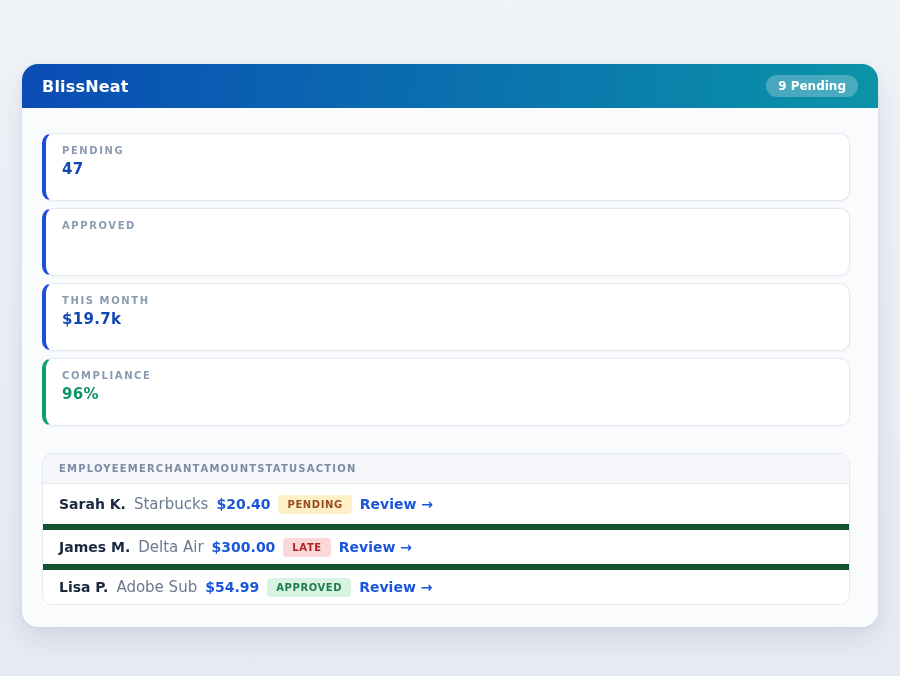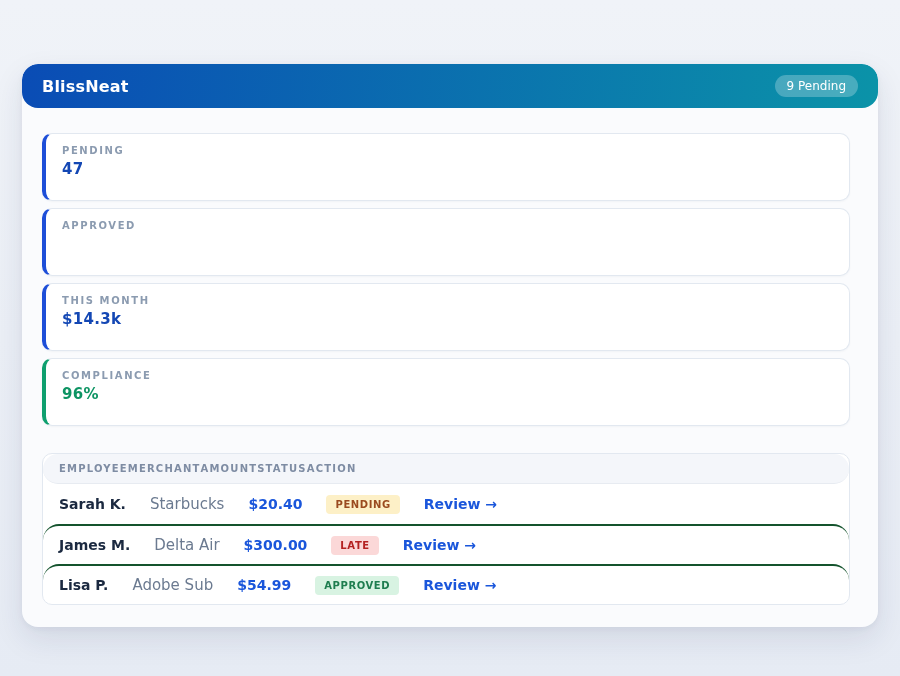--- a/index.html
+++ b/index.html
@@ -1,15 +1,15 @@
 <!DOCTYPE html>
 <html><head>
 <meta charset="utf-8">
 <style>
-  * { margin: 0; padding: 0; box-sizing: border-box; border-radius: 16px; }
+  * { margin: 0; padding: 0; box-sizing: border-box; }
   html, body { width: 900px; height: 676px; }
   body {
     font-family: "DejaVu Sans", "Liberation Sans", sans-serif;
     background: linear-gradient(180deg, #f0f3f8 0%, #e6ebf4 100%);
     overflow: hidden;
   }
   .page { width: 900px; height: 676px; position: relative; }
 
   .app-card {
     position: absolute;
@@ -31,21 +31,21 @@
   .app-title {
     color: #ffffff;
     font-size: 16px;
     font-weight: bold;
     letter-spacing: 0.2px;
   }
   .header-badge {
     background: rgba(255,255,255,0.25);
     color: #ffffff;
     font-size: 12px;
-    font-weight: normal;
+    font-weight: bold;
     padding: 4px 12px;
     border-radius: 999px;
     white-space: nowrap;
   }
 
   .content { padding: 25px 28px 22px 20px; }
 
   .stat-card {
     background: #ffffff;
     border: 1px solid #e2e8f0;
@@ -88,26 +88,26 @@
   .table-head span {
     font-size: 10px;
     font-weight: bold;
     color: #7e8ca3;
     letter-spacing: 1.2px;
     text-transform: uppercase;
   }
   .table-row {
     display: flex;
     align-items: center;
-    gap: 24px;
+    gap: 8px;
     padding: 0 16px;
     height: 40px;
     background: #ffffff;
   }
-  .table-row + .table-row { border-top: 2px solid #14532d; }
+  .table-row + .table-row { border-top: 6px solid #14532d; }
   .cell-employee { font-size: 14px; font-weight: bold; color: #1b2940; }
   .cell-merchant { font-size: 15px; color: #6b7a90; }
   .cell-amount   { font-size: 14px; font-weight: bold; color: #1a56db; }
   .status-badge {
     font-size: 10px;
     font-weight: bold;
     letter-spacing: 0.6px;
     text-transform: uppercase;
     padding: 4px 9px;
     border-radius: 4px;
@@ -139,21 +139,21 @@
         <div class="stat-label">PENDING</div>
         <div class="stat-value" style="color: rgb(19, 71, 180);">47</div>
       </div>
 
       <div class="stat-card" style="border-left-color: rgb(29, 78, 216);">
         <div class="stat-label">APPROVED</div>
       </div>
 
       <div class="stat-card" style="border-left-color: rgb(29, 78, 216);">
         <div class="stat-label">THIS MONTH</div>
-        <div class="stat-value" style="color: rgb(19, 71, 180);">$14.3k</div>
+        <div class="stat-value" style="color: rgb(19, 71, 180);">$19.7k</div>
       </div>
 
       <div class="stat-card" style="border-left-color: rgb(14, 159, 110);">
         <div class="stat-label">COMPLIANCE</div>
         <div class="stat-value" style="color: rgb(13, 148, 99);">96%</div>
       </div>
 
       <div class="table-wrap">
 
         <div class="table-head">

